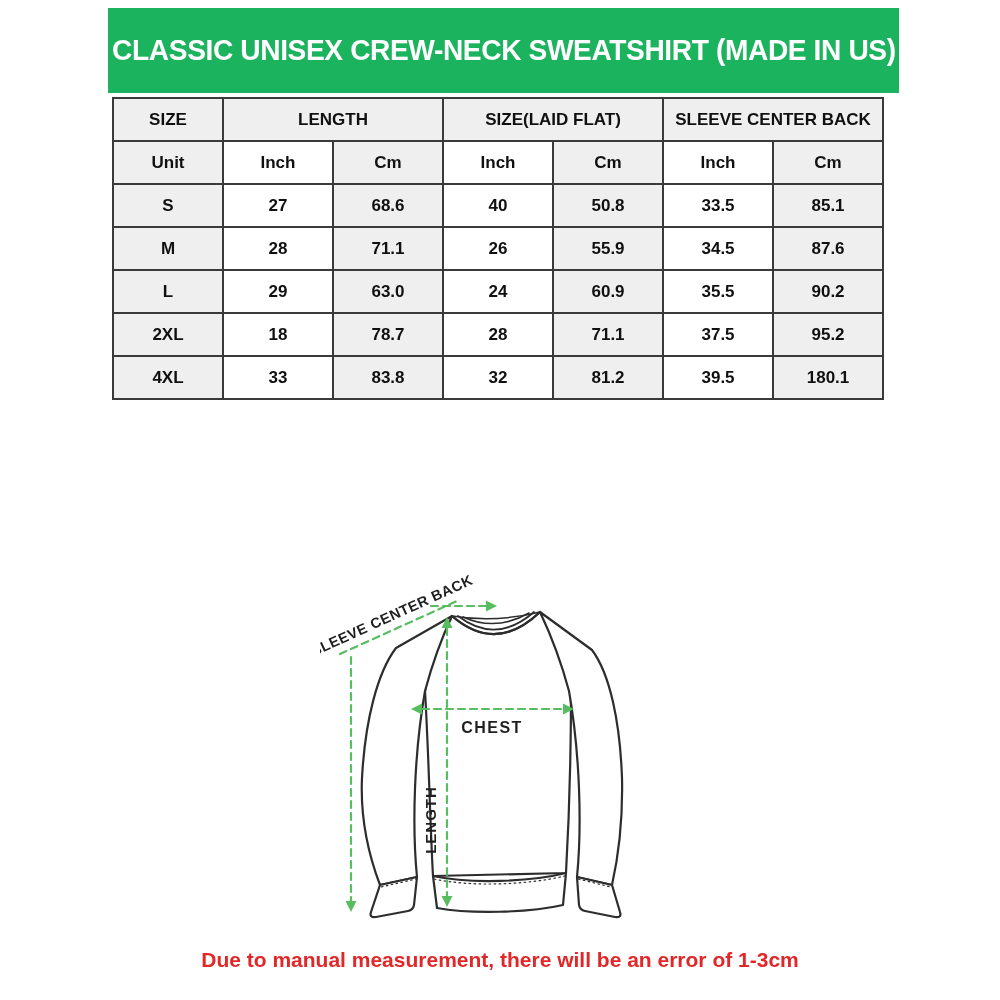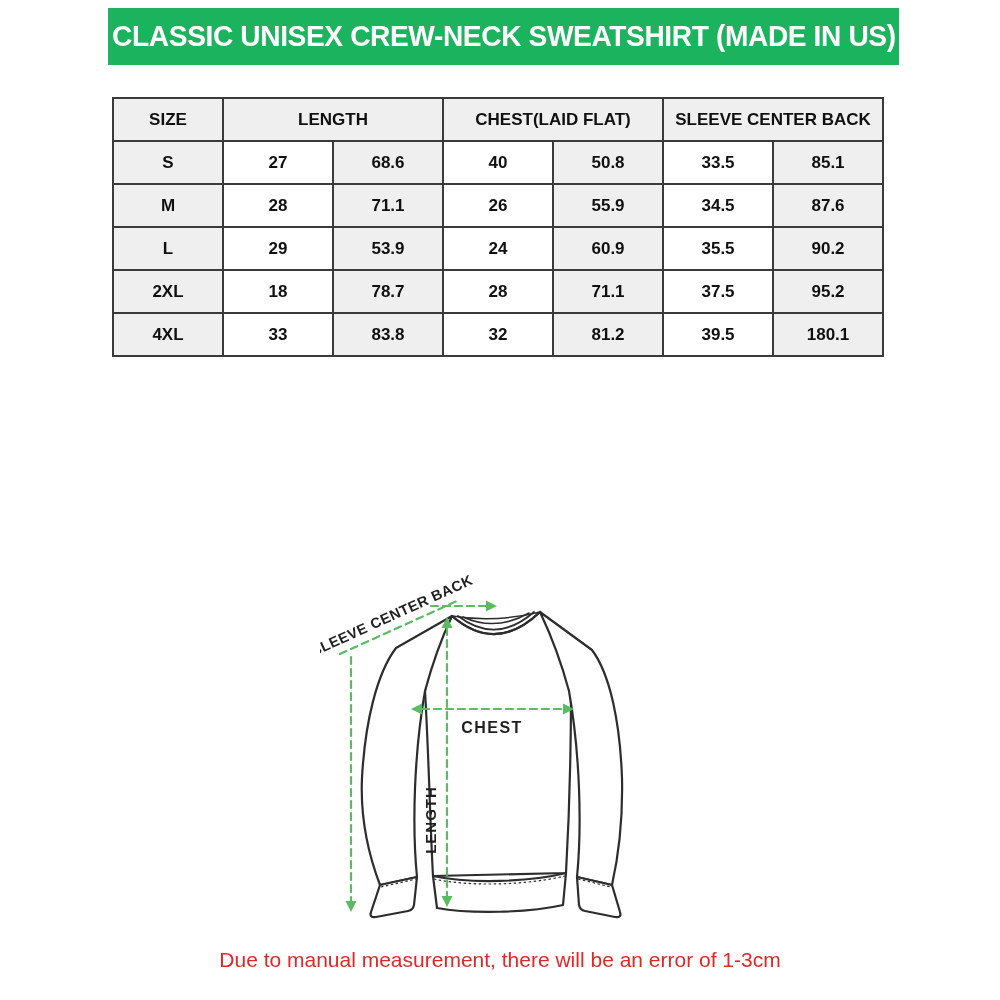--- a/index.html
+++ b/index.html
@@ -1,21 +1,21 @@
 <!DOCTYPE html>
 <html><head>
 <meta charset="utf-8">
 <style>
   html,body{margin:0;padding:0;}
   body{
     width:1000px;height:1000px;position:relative;background:#ffffff;
     font-family:"Liberation Sans", sans-serif;overflow:hidden;
   }
   .banner{
-    position:absolute;left:108px;top:8px;width:791px;height:57px;
+    position:absolute;left:108px;top:8px;width:791px;height:85px;
     background:#1cb35e;display:flex;align-items:center;justify-content:center;
   }
   .banner h1{
     margin:0;color:#ffffff;font-size:29px;font-weight:bold;
     letter-spacing:-0.4px;transform:scaleX(0.97);white-space:nowrap;
   }
   table.size-table{
     position:absolute;left:112px;top:97px;width:770px;
     border-collapse:collapse;table-layout:fixed;
     font-family:"Liberation Sans", sans-serif;
@@ -23,21 +23,21 @@
   table.size-table col{width:110px;}
   table.size-table th, table.size-table td{
     border:2px solid #3a3a3a;height:41px;text-align:center;vertical-align:middle;
     font-size:17px;font-weight:bold;color:#101010;padding:0;
   }
   td.g, th.g{background:#efefef;}
   td.w, th.w{background:#ffffff;}
   .diagram{position:absolute;left:320px;top:572px;width:360px;height:372px;}
   .footer-note{
     position:absolute;left:0;top:948px;width:1000px;text-align:center;
-    font-size:21px;font-weight:normal;color:#e12727;
+    font-size:21px;font-weight:bold;color:#e12727;
   }
 </style>
 </head>
 <body>
 
 <div class="banner">
   <h1>CLASSIC UNISEX CREW-NECK SWEATSHIRT (MADE IN US)</h1>
 </div>
 
 <table class="size-table">
@@ -47,22 +47,31 @@
       <col>
       <col>
       <col>
       <col>
       <col>
     </colgroup>
   <tbody>
     <tr>
       <th class="g">SIZE</th>
       <th class="g" colspan="2">LENGTH</th>
-      <th class="g" colspan="2">CHEST(LAID FLAT)</th>
+      <th class="g" colspan="2">SIZE(LAID FLAT)</th>
       <th class="g" colspan="2">SLEEVE CENTER BACK</th>
+    </tr>
+    <tr>
+      <td class="g">Unit</td>
+      <td class="w">Inch</td>
+      <td class="g">Cm</td>
+      <td class="w">Inch</td>
+      <td class="g">Cm</td>
+      <td class="w">Inch</td>
+      <td class="g">Cm</td>
     </tr>
     <tr>
       <td class="g">S</td>
       <td class="w">27</td>
       <td class="g">68.6</td>
       <td class="w">40</td>
       <td class="g">50.8</td>
       <td class="w">33.5</td>
       <td class="g">85.1</td>
     </tr>
@@ -71,21 +80,21 @@
       <td class="w">28</td>
       <td class="g">71.1</td>
       <td class="w">26</td>
       <td class="g">55.9</td>
       <td class="w">34.5</td>
       <td class="g">87.6</td>
     </tr>
     <tr>
       <td class="g">L</td>
       <td class="w">29</td>
-      <td class="g">53.9</td>
+      <td class="g">63.0</td>
       <td class="w">24</td>
       <td class="g">60.9</td>
       <td class="w">35.5</td>
       <td class="g">90.2</td>
     </tr>
     <tr>
       <td class="g">2XL</td>
       <td class="w">18</td>
       <td class="g">78.7</td>
       <td class="w">28</td>

